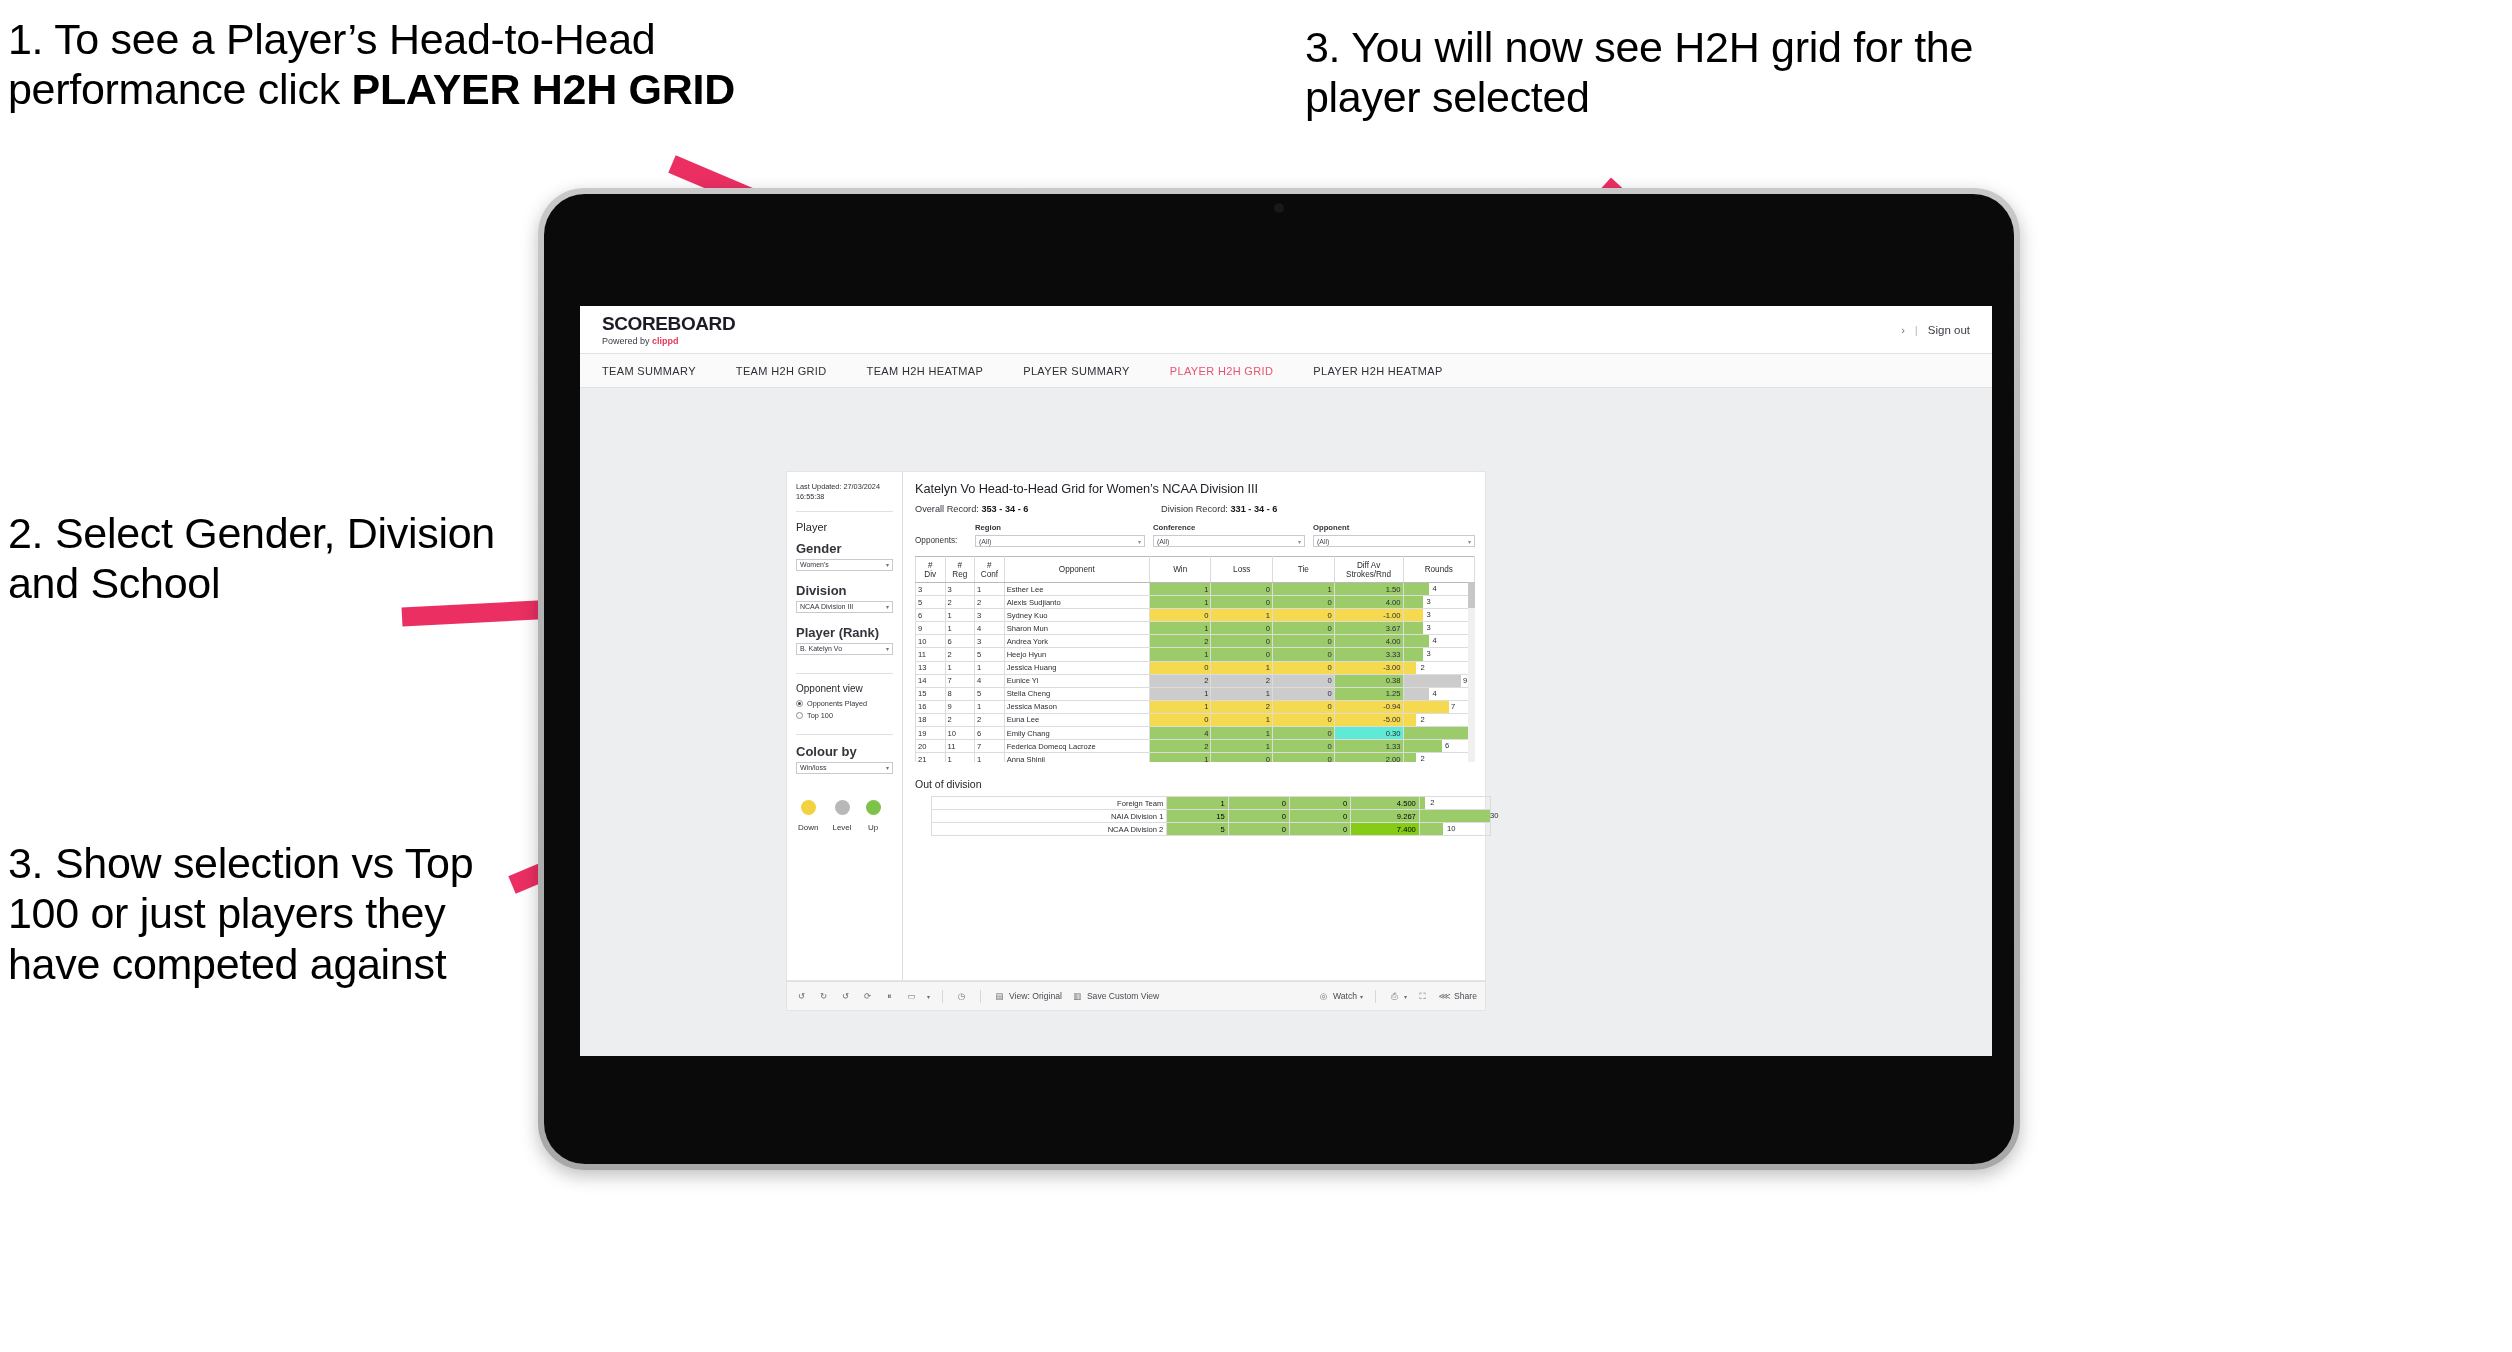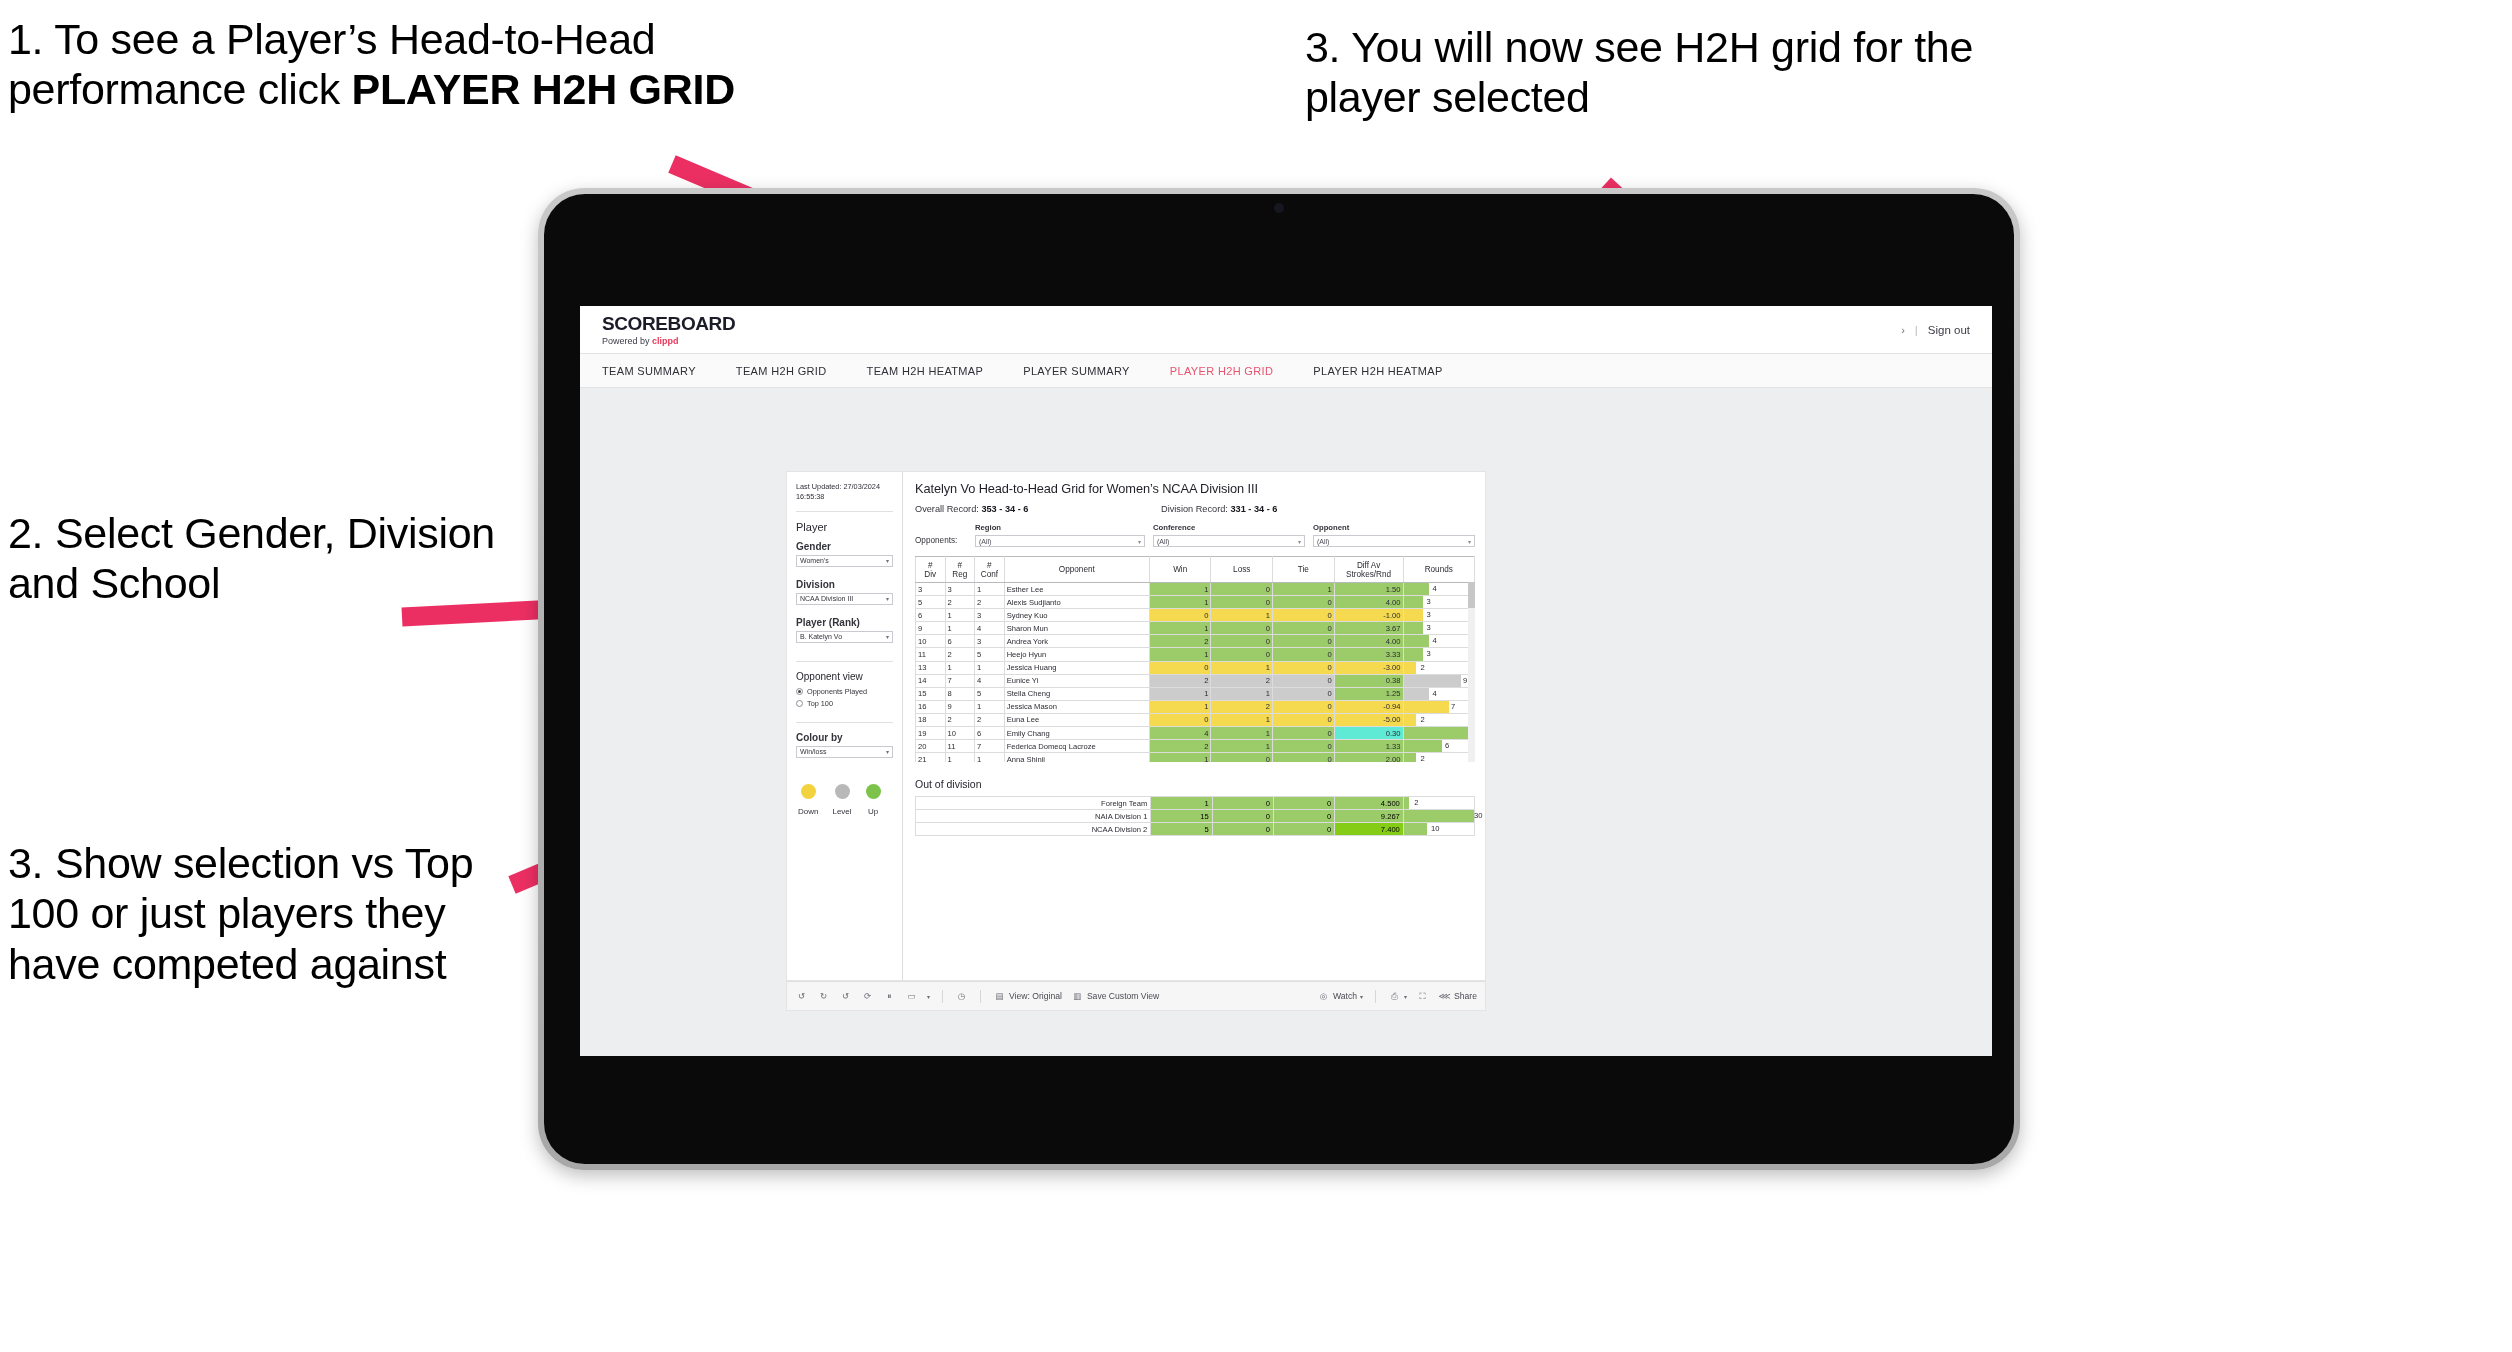--- a/index.html
+++ b/index.html
@@ -117,21 +117,21 @@
 
   
   #viz-side {
     width: 118px; border-right: 1px solid #dcdcdc;
     padding: 10px 9px 0 9px; position: relative;
   }
   .last-updated { font-size: 7.3px; color:#2f2f38; line-height: 1.35; }
   .side-div { border-top:1px solid #e0e0e0; margin: 9px 0 9px 0; }
   .side-h { font-size: 11px; color:#26262e; margin-bottom: 8px; font-family:"Liberation Sans",sans-serif; }
   .fld { margin-bottom: 12px; }
-  .fld-label { font-size: 10px; font-weight: bold; color:#33333b; margin-bottom: 3px; }
+  .fld-label { font-size: 13px; font-weight: bold; color:#33333b; margin-bottom: 3px; }
   .fld-select {
     height: 12px; border:1px solid #c9c9cf; background:#ffffff;
     display:flex; align-items:center; justify-content:space-between;
     padding: 0 3px; font-size: 7px; color:#33333b;
   }
   .fld-select .caret { font-size:6px; color:#71717c; }
   .radio-row { display:flex; align-items:center; gap:4px; margin-bottom:3px; }
   .radio {
     width:7px;height:7px;border-radius:50%;border:1px solid #8d8d96; background:#fff;
     display:flex;align-items:center;justify-content:center;flex:none;
@@ -181,21 +181,21 @@
   .bar-cell { padding:0; position:relative; }
   .bar-cell .bar { position:absolute; left:0; top:0; bottom:0; }
   .bar-cell .bnum { position:relative; font-size:7.6px; color:#2b2b33; padding-left:3px; line-height:12.1px; display:inline-block; }
   #vscroll {
     position:absolute; right:0; top:26px; width: 7px; height:180px; background:#f0f0f0;
   }
   #vscroll .thumb { position:absolute; top:0; left:0; width:7px; height:26px; background:#c7c7c7; }
 
   #ood-title { font-size: 10.5px; color:#26262e; margin-top: 16px; }
   #ood-wrap { margin-top: 6px; }
-  .ootbl { border-collapse:collapse; width:100%; table-layout:fixed; font-size:7.6px; }
+  .ootbl { border-collapse:collapse; width:100%; table-layout:fixed; font-size:7.6px;margin-left:16px; }
   .ootbl td { border:1px solid #dcdcdc; height: 12.6px; padding:0 3px; }
   .oo-name { width: 192px; text-align:right; color:#2b2b33; }
 
   
   #viz-toolbar {
     position:absolute; left:206px; top:592px; width:700px; height:30px;
     background:#f6f6f6; border:1px solid #e4e4e6; border-top:1px solid #e0e0e0;
     display:flex; align-items:center; padding: 0 8px; gap:9px;
     font-size:8.6px; color:#4a4a54;
   }

